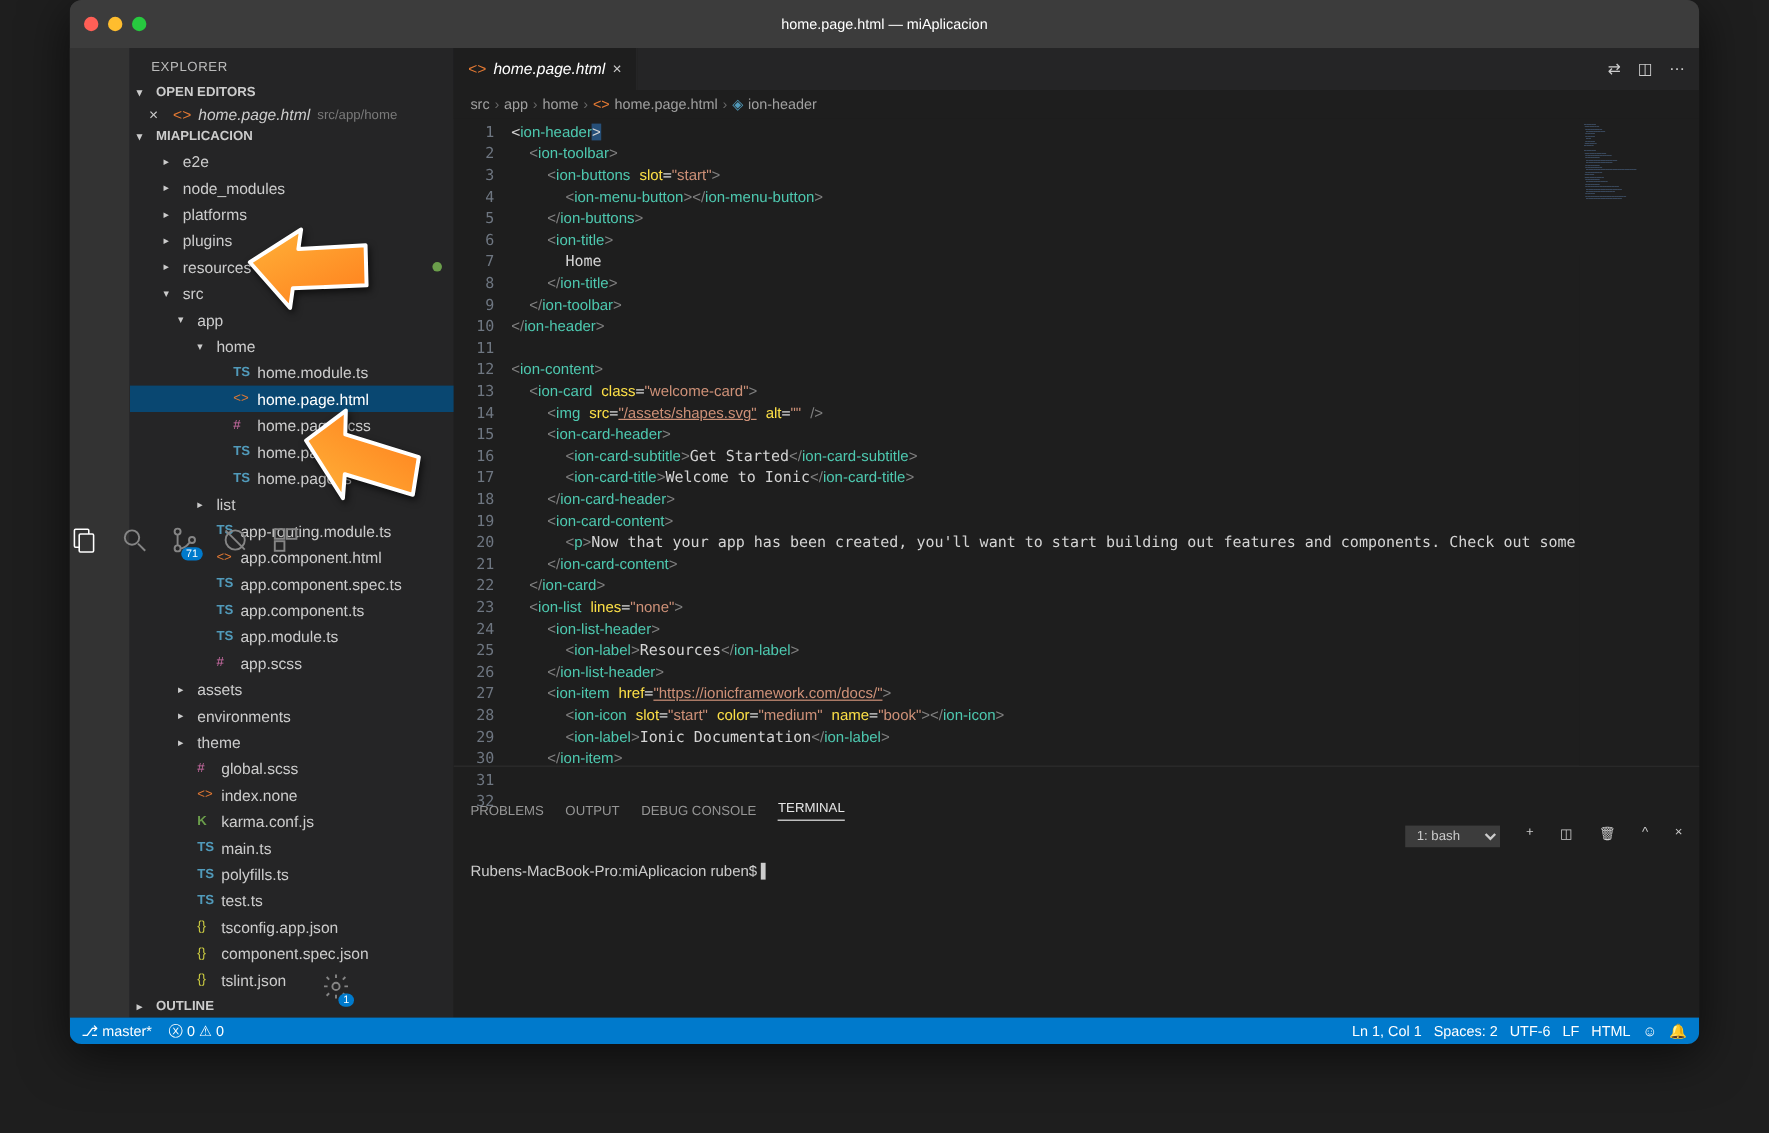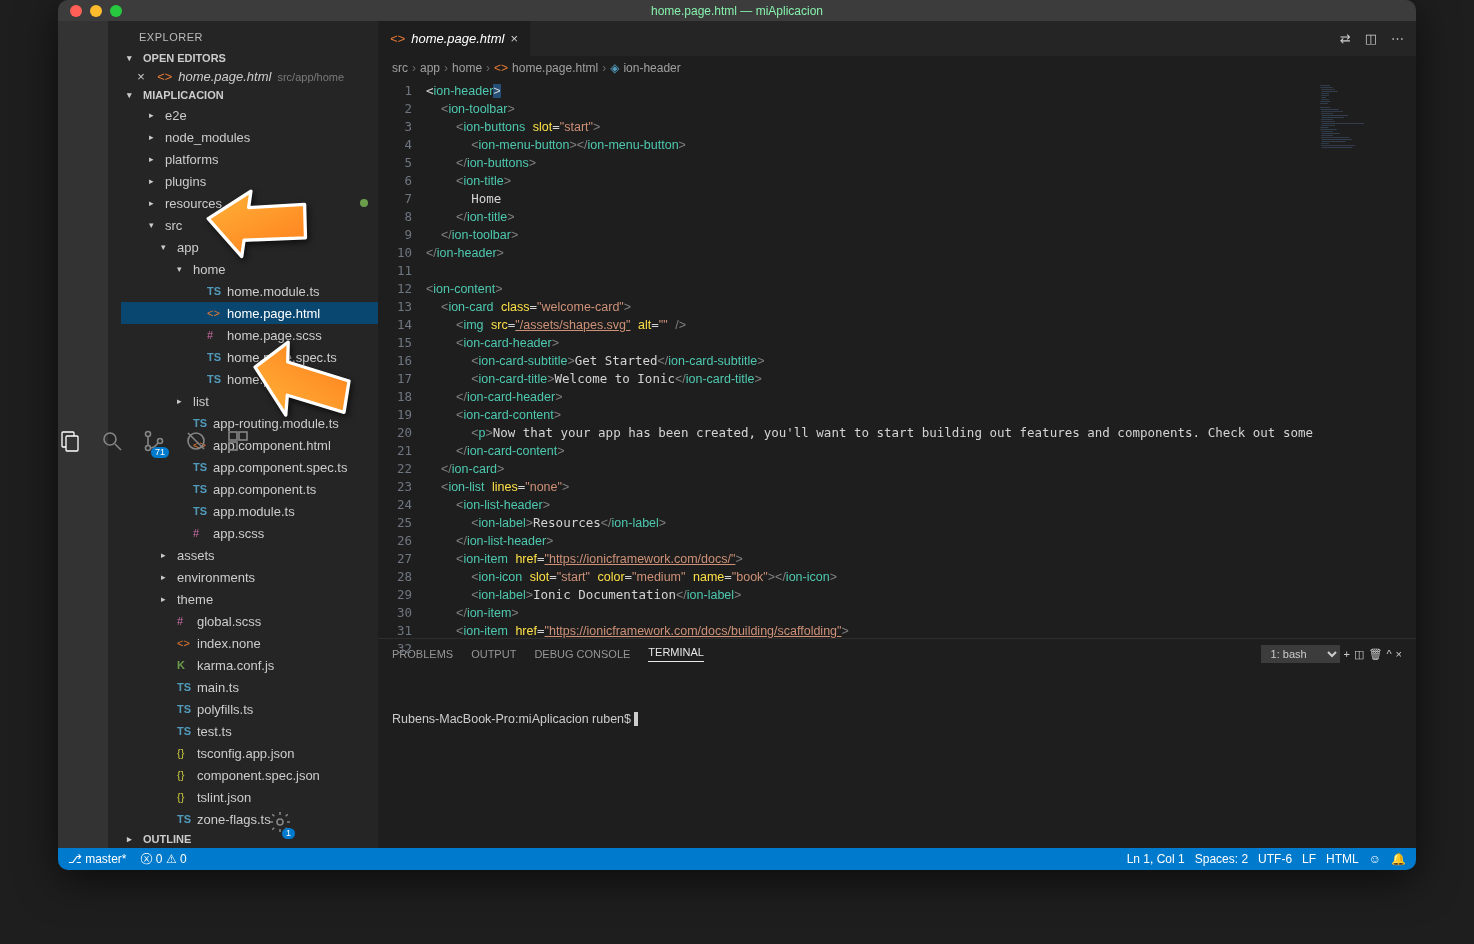--- a/index.html
+++ b/index.html
@@ -1,29 +1,29 @@
 <!DOCTYPE html>
 <html><head>
 <meta charset="utf-8">
 <style>
 * { margin: 0; padding: 0; box-sizing: border-box; font-family: -apple-system, "Segoe UI", sans-serif; }
 body { background: #1e1e1e; color: #ccc; width: 1474px; height: 944px; overflow: hidden; font-size: 13px; }
 .window { width: 1358px; height: 870px; margin: 0 auto; background: #252526; border-radius: 10px; overflow: hidden; display: flex; flex-direction: column; box-shadow: 0 10px 40px rgba(0,0,0,.6); position: relative; }
-.titlebar { height: 21px; background: #3c3c3c; display: flex; align-items: center; justify-content: center; position: relative; font-size: 12px; color: #86efac; }
+.titlebar { height: 40px; background: #3c3c3c; display: flex; align-items: center; justify-content: center; position: relative; font-size: 12px; color: #ffffff; }
 .traffic-lights { position: absolute; left: 12px; display: flex; gap: 8px; }
 .tl { width: 12px; height: 12px; border-radius: 50%; }
 .tl.red { background: #ff5f56; } .tl.yellow { background: #ffbd2e; } .tl.green { background: #27c93f; }
 .body { flex: 1; display: flex; min-height: 0; }
 .activitybar { width: 50px; background: #333; display: flex; align-items: center; padding-top: 12px; gap: 18px; }
 .activitybar .icon { width: 28px; height: 28px; display: flex; align-items: center; justify-content: center; color: #858585; cursor: pointer; position: relative; }
 .activitybar .icon.active { color: #fff; }
 .activitybar .icon.active::before { content: ""; position: absolute; left: -11px; top: -4px; bottom: -4px; width: 2px; background: #fff; }
 .badge { position: absolute; bottom: -3px; right: -3px; background: #007acc; color: #fff; border-radius: 10px; font-size: 9px; padding: 1px 4px; line-height: 1; }
 .activitybar .bottom { margin-top: auto; margin-bottom: 12px; }
-.sidebar { width: 270px; background: #252526; display: flex; flex-direction: column; font-size: 13px; color: #ccc; min-height: 0; padding-left: 13px; }
+.sidebar { width: 270px; background: #252526; display: flex; flex-direction: column; font-size: 13px; color: #ccc; min-height: 0; }
 .sidebar-title { padding: 10px 18px 6px; font-size: 11px; letter-spacing: .5px; color: #bbb; text-transform: uppercase; }
 .section-header { padding: 3px 6px; font-size: 11px; font-weight: 700; color: #ccc; display: flex; align-items: center; gap: 4px; text-transform: uppercase; }
 .tree { flex: 1; overflow: auto; }
 .tree-row { display: flex; align-items: center; height: 22px; padding-left: 6px; cursor: pointer; white-space: nowrap; gap: 4px; }
 .tree-row.selected { background: #094771; color: #fff; }
 .tree-row .fi { width: 16px; text-align: left; font-size: 11px; }
 .tree-row .lbl { font-size: 13px; }
 .chev { width: 12px; display: inline-block; font-size: 9px; color: #ccc; } .indent2 { padding-left: 28px; } .indent3 { padding-left: 40px; } .indent4 { padding-left: 56px; } .indent5 { padding-left: 70px; }
 .dot-mod { width: 8px; height: 8px; border-radius: 50%; background: #6b9e4b; margin-left: auto; margin-right: 10px; }
 .open-editor { display: flex; align-items: center; gap: 6px; padding: 2px 6px 2px 16px; font-style: italic; font-size: 13px; }
@@ -38,23 +38,23 @@
 .breadcrumbs { height: 24px; display: flex; align-items: center; gap: 4px; padding: 0 14px; font-size: 12px; color: #a0a0a0; background: #1e1e1e; }
 .breadcrumbs .sep { color: #666; }
 .code-wrap { flex: 1; display: flex; min-height: 0; position: relative; }
 .gutter { width: 48px; text-align: right; padding-right: 14px; color: #6e7681; font-family: Menlo, monospace; font-size: 12.5px; line-height: 18px; padding-top: 2px; user-select: none; }
 .code { flex: 1; font-family: Menlo, monospace; font-size: 12.5px; line-height: 18px; padding-top: 2px; white-space: pre; overflow: hidden; color: #d4d4d4; }
 .minimap { width: 100px; background: #1e1e1e; opacity: .6; font-size: 2px; line-height: 2px; padding: 4px; color: #5a7ca8; overflow: hidden; }
 .ct { color: #4ec9b0; } .ca { color: #fde047; } .cs { color: #ce9178; } .cb { color: #808080; } .cu { color: #ce9178; text-decoration: underline; } .sel { background: #264f78; }
 .panel { height: 210px; border-top: 1px solid #2d2d2d; display: flex; flex-direction: column; background: #1e1e1e; }
 .panel-tabs { display: flex; gap: 18px; padding: 6px 14px; font-size: 11px; color: #969696; align-items: center; }
 .panel-tabs .pt.active { color: #e7e7e7; border-bottom: 1px solid #e7e7e7; padding-bottom: 3px; }
-.panel-tabs .pright { margin-left: auto; display: flex; align-items: center; gap: 4px; color: #ccc; }
+.panel-tabs .pright { margin-left: auto; display: flex; gap: 22px; color: #ccc; margin-top: 43px; }
 .panel-tabs select { background: #3c3c3c; color: #ccc; border: none; font-size: 11px; padding: 2px 16px 2px 6px; }
-.terminal { flex: 1; padding: 6px 14px; font-family: Menlo, monospace; font-size: 12.5px; color: #ccc; margin-top: 36px; }
+.terminal { flex: 1; padding: 6px 14px; font-family: Menlo, monospace; font-size: 12.5px; color: #ccc; }
 .statusbar { height: 22px; background: #007acc; color: #fff; display: flex; align-items: center; font-size: 12px; padding: 0 10px; gap: 14px; }
 .statusbar .right { margin-left: auto; display: flex; gap: 10px; align-items: center; }
 .arrow { position: absolute; font-size: 64px; filter: drop-shadow(2px 3px 3px rgba(0,0,0,.6)); }
 .arrow svg { width: 110px; height: 90px; }
 .icon-ts { color: #519aba; font-weight: 700; font-size: 10px; }
 .icon-html { color: #e37933; }
 .icon-scss { color: #d06ea8; }
 .icon-json { color: #cbcb41; }
 .icon-k { color: #6b9e4b; font-weight: 700; }
 </style>

